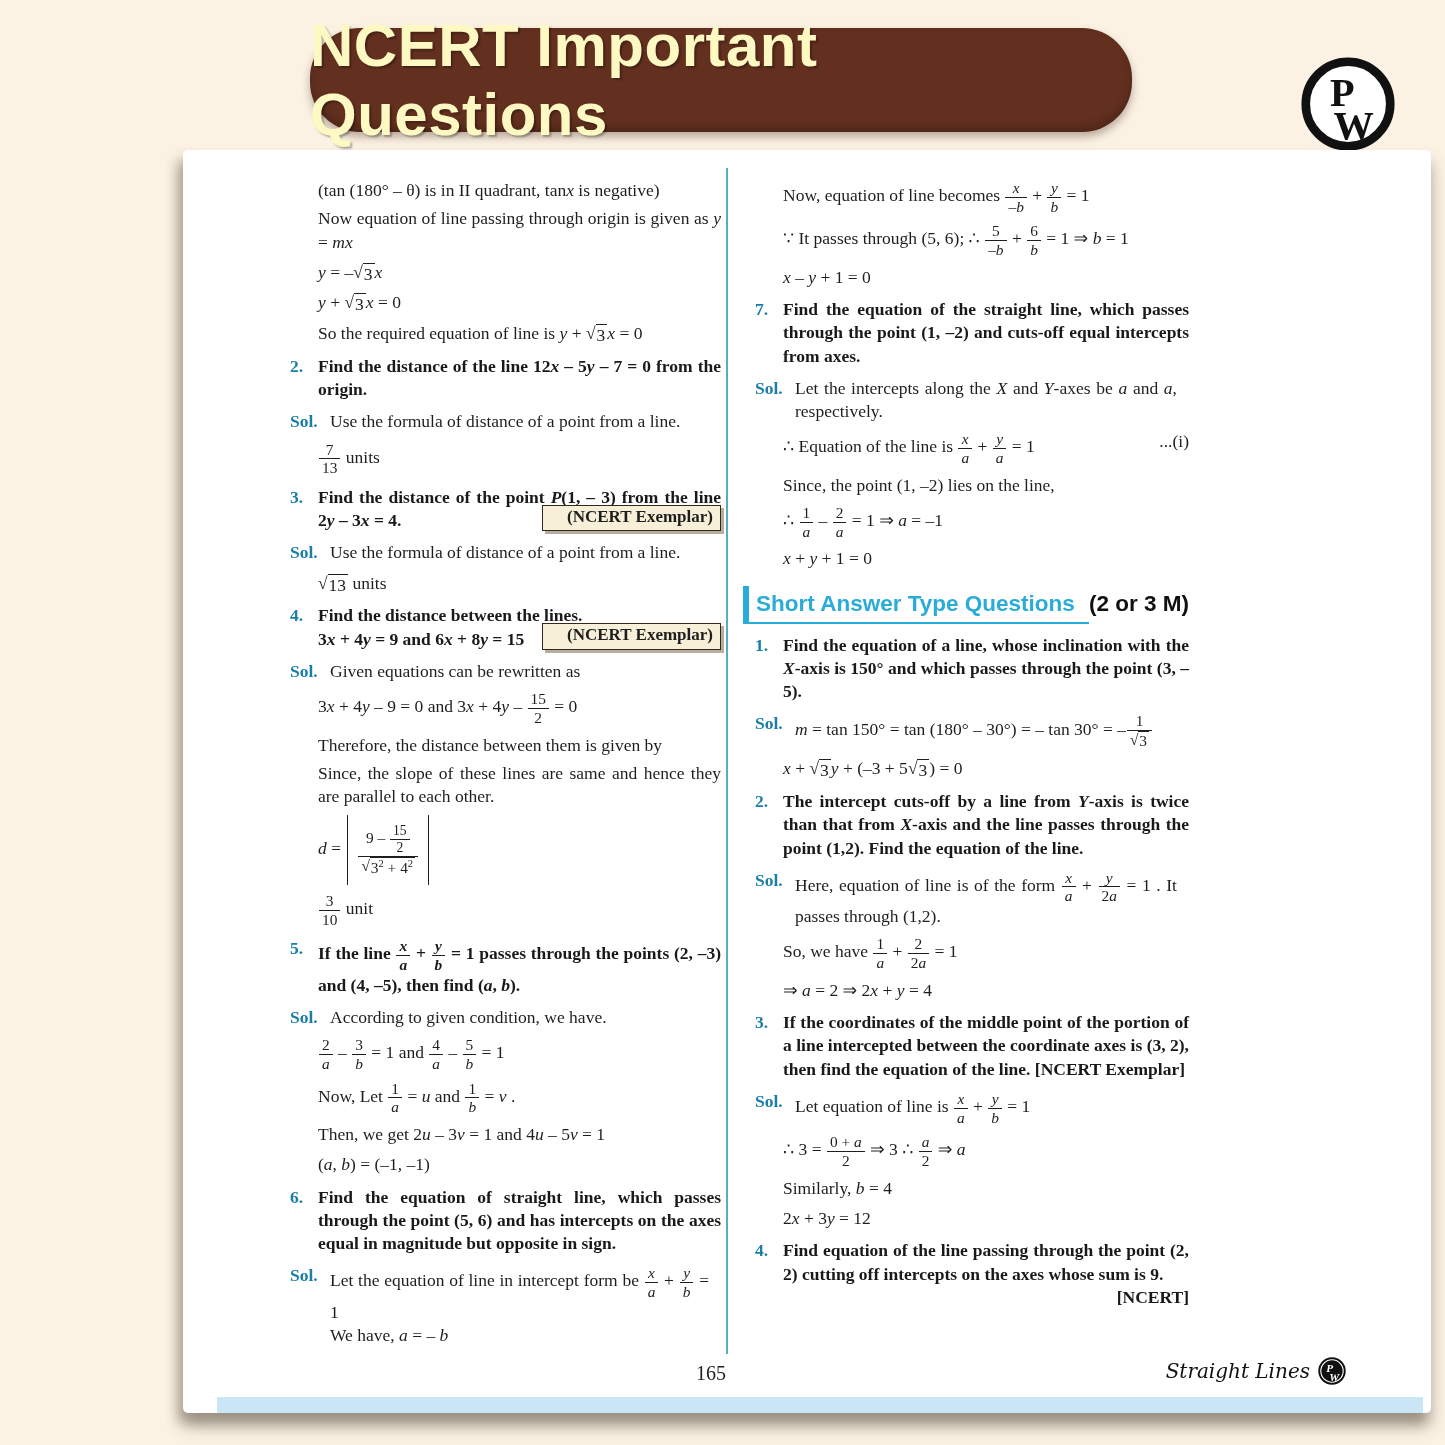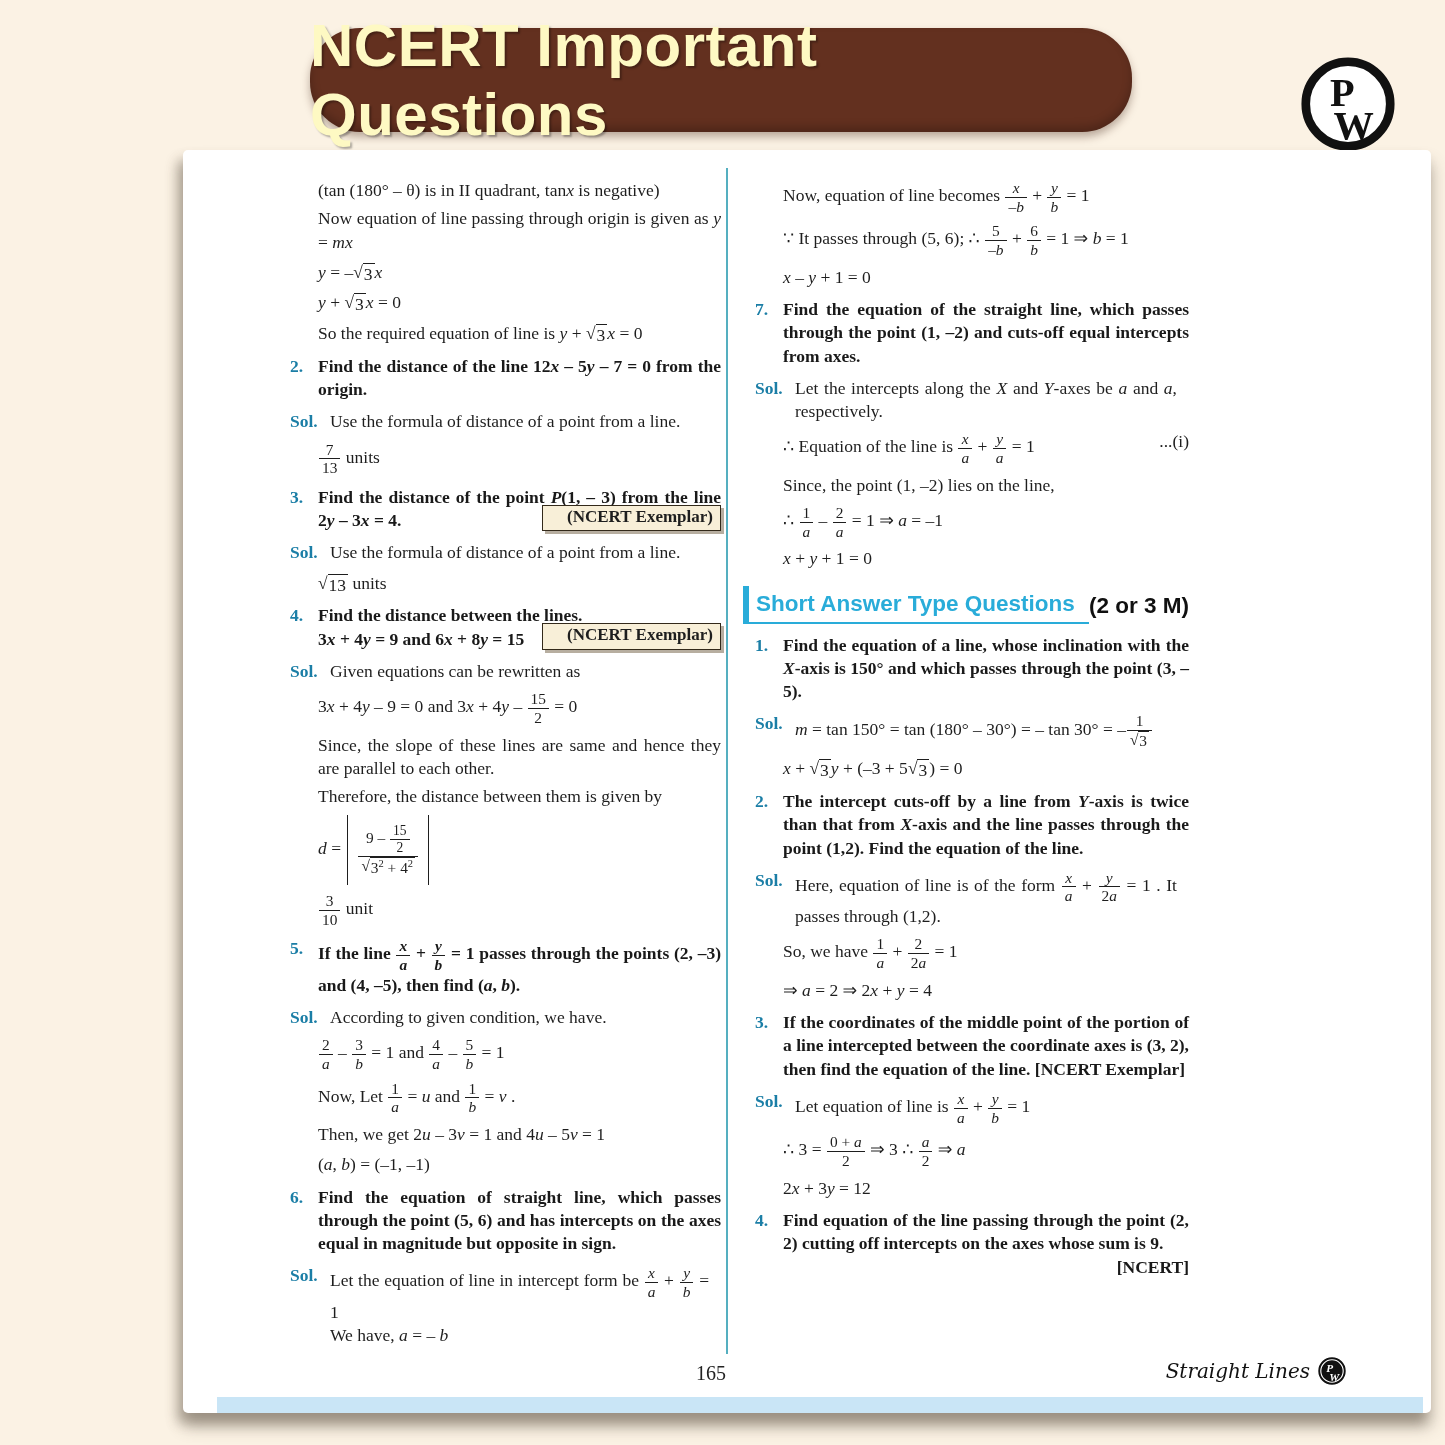--- a/index.html
+++ b/index.html
@@ -70,21 +70,21 @@
     position:absolute; right:0; bottom:1px;
     background:#F8EFD8; border:1.8px solid #33291a;
     box-shadow:3px 3px 0 rgba(95,75,45,0.45);
     padding:0 7px 2px 24px; font-weight:bold; font-size:17px; white-space:nowrap;
   }
   .tagright { text-align:right; font-weight:bold; }
   .eqright { float:right; }
 
   
   .section-hdr {
-    display:flex; justify-content:space-between; align-items:center;
+    display:flex; justify-content:space-between; align-items:flex-start;
     margin:18px 0 10px 0; font-family:"Liberation Sans", sans-serif;
     font-weight:bold; font-size:22.5px;
   }
   .sec-label { color:#29ACD9; position:relative; padding:0 14px 3px 13px; border-bottom:2px solid #29ACD9; }
   .sec-label::before { content:""; position:absolute; left:0; top:-3px; bottom:-2px; width:6px; background:#29ACD9; }
   .sec-marks { color:#101010; }
 
   
   .page-number { position:absolute; left:468px; top:1212px; width:120px; text-align:center; font-size:20px; color:#222; }
   .footer-right { position:absolute; right:85px; top:1207px; display:flex; align-items:center; gap:8px;
@@ -155,22 +155,22 @@
         <span class="tagbox">(NCERT Exemplar)</span>
       </div>
       <div class="blk sol">
         <span class="sollabel">Sol.</span>
         <div class="solbody"><span class="tx">Given equations can be rewritten as</span></div>
       </div>
       <div class="blk math"><span class="tx">3</span><span class="it">x</span><span class="tx"> + 4</span><span class="it">y</span><span class="tx"> – 9 = 0 and 3</span><span class="it">x</span><span class="tx"> + 4</span><span class="it">y</span><span class="tx"> – </span><span class="fr">
           <span class="fn"><span class="tx">15</span></span>
           <span class="fd"><span class="tx">2</span></span>
         </span><span class="tx"> = 0</span></div>
+      <div class="blk para"><span class="tx">Therefore, the distance between them is given by</span></div>
       <div class="blk para"><span class="tx">Since, the slope of these lines are same and hence they are parallel to each other.</span></div>
-      <div class="blk para"><span class="tx">Therefore, the distance between them is given by</span></div>
       <div class="blk math"><span class="it">d</span><span class="tx"> = </span><span class="abs"><span class="fr">
             <span class="fn"><span class="tx">9 – </span><span class="fr">
                 <span class="fn"><span class="tx">15</span></span>
                 <span class="fd"><span class="tx">2</span></span>
               </span></span>
             <span class="fd"><span class="sq">
                 <span class="rs">√</span>
                 <span class="rd"><span class="tx">3</span><sup>2</sup><span class="tx"> + 4</span><sup>2</sup></span>
               </span></span>
           </span></span></div>
@@ -330,20 +330,21 @@
             <span class="fd"><span class="it">b</span></span>
           </span><span class="tx"> = 1</span></div>
       </div>
       <div class="blk math"><span class="tx">∴ 3 = </span><span class="fr">
           <span class="fn"><span class="tx">0 + </span><span class="it">a</span></span>
           <span class="fd"><span class="tx">2</span></span>
         </span><span class="tx"> ⇒ 3 ∴ </span><span class="fr">
           <span class="fn"><span class="it">a</span></span>
           <span class="fd"><span class="tx">2</span></span>
         </span><span class="tx"> ⇒ </span><span class="it">a</span></div>
+      <div class="blk para"><span class="tx">Similarly, </span><span class="it">b</span><span class="tx"> = 4</span></div>
       <div class="blk math"><span class="tx">2</span><span class="it">x</span><span class="tx"> + 3</span><span class="it">y</span><span class="tx"> = 12</span></div>
       <div class="blk q">
         <span class="qnum">4.</span>
         <div class="qbody"><span class="tx">Find equation of the line passing through the point (2, 2) cutting off intercepts on the axes whose sum is 9.</span><div class="tagright">[NCERT]</div></div>
       </div>
     </div>
 
   <div class="page-number">165</div>
 
   <div class="footer-right">

